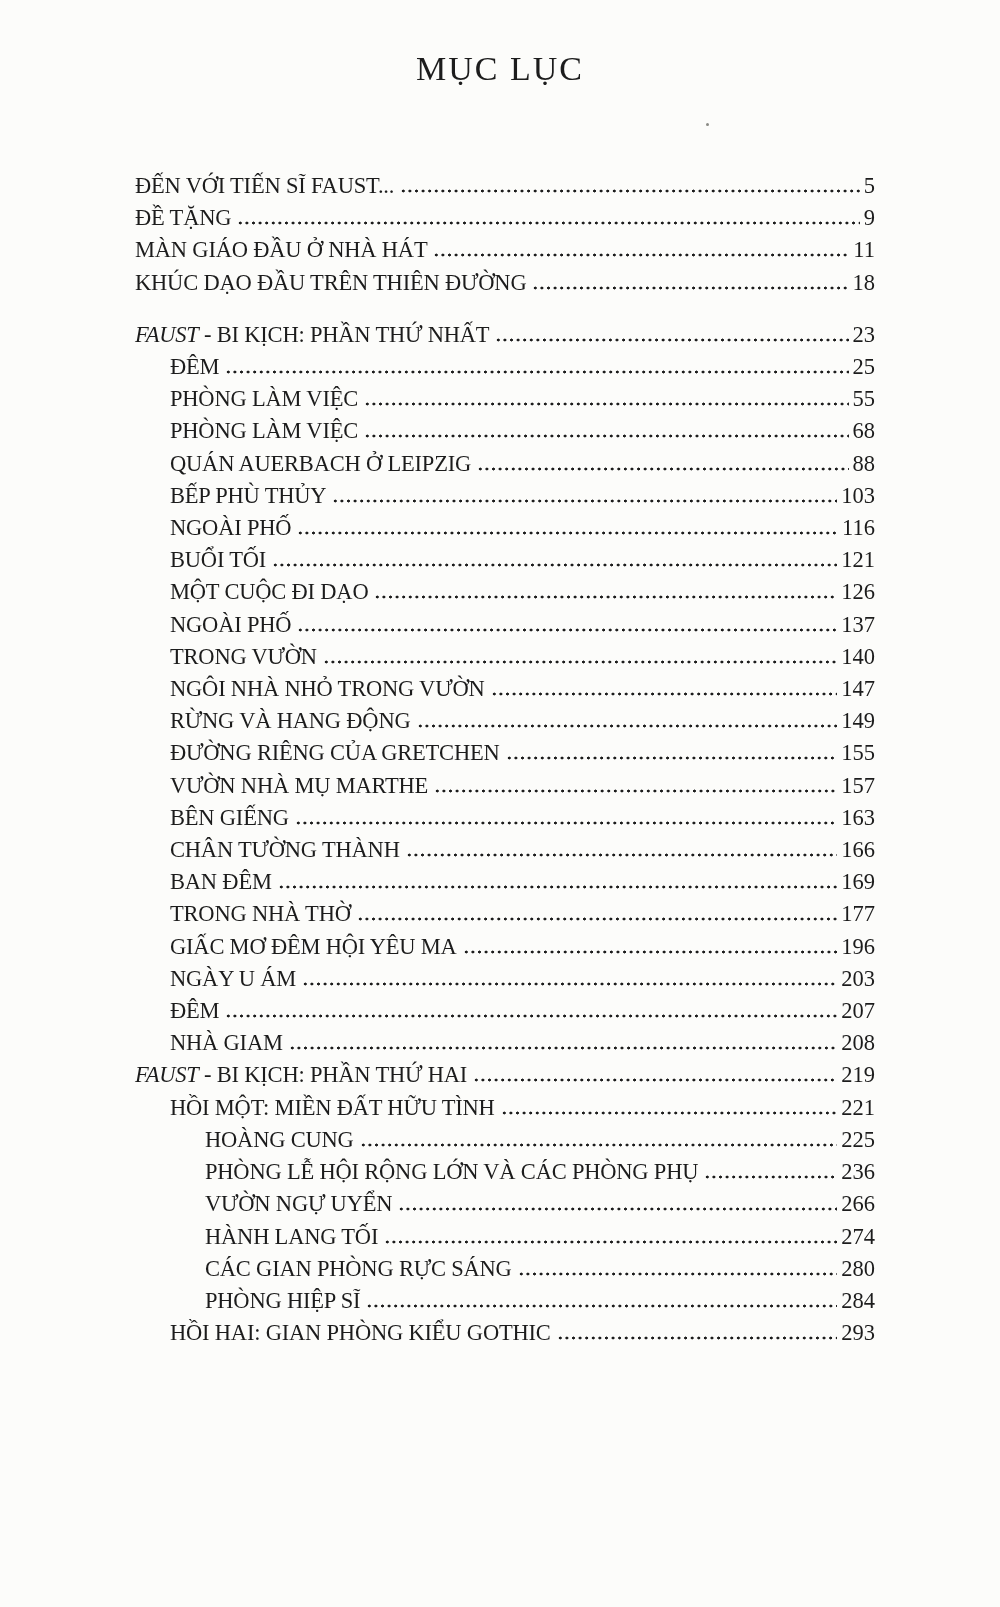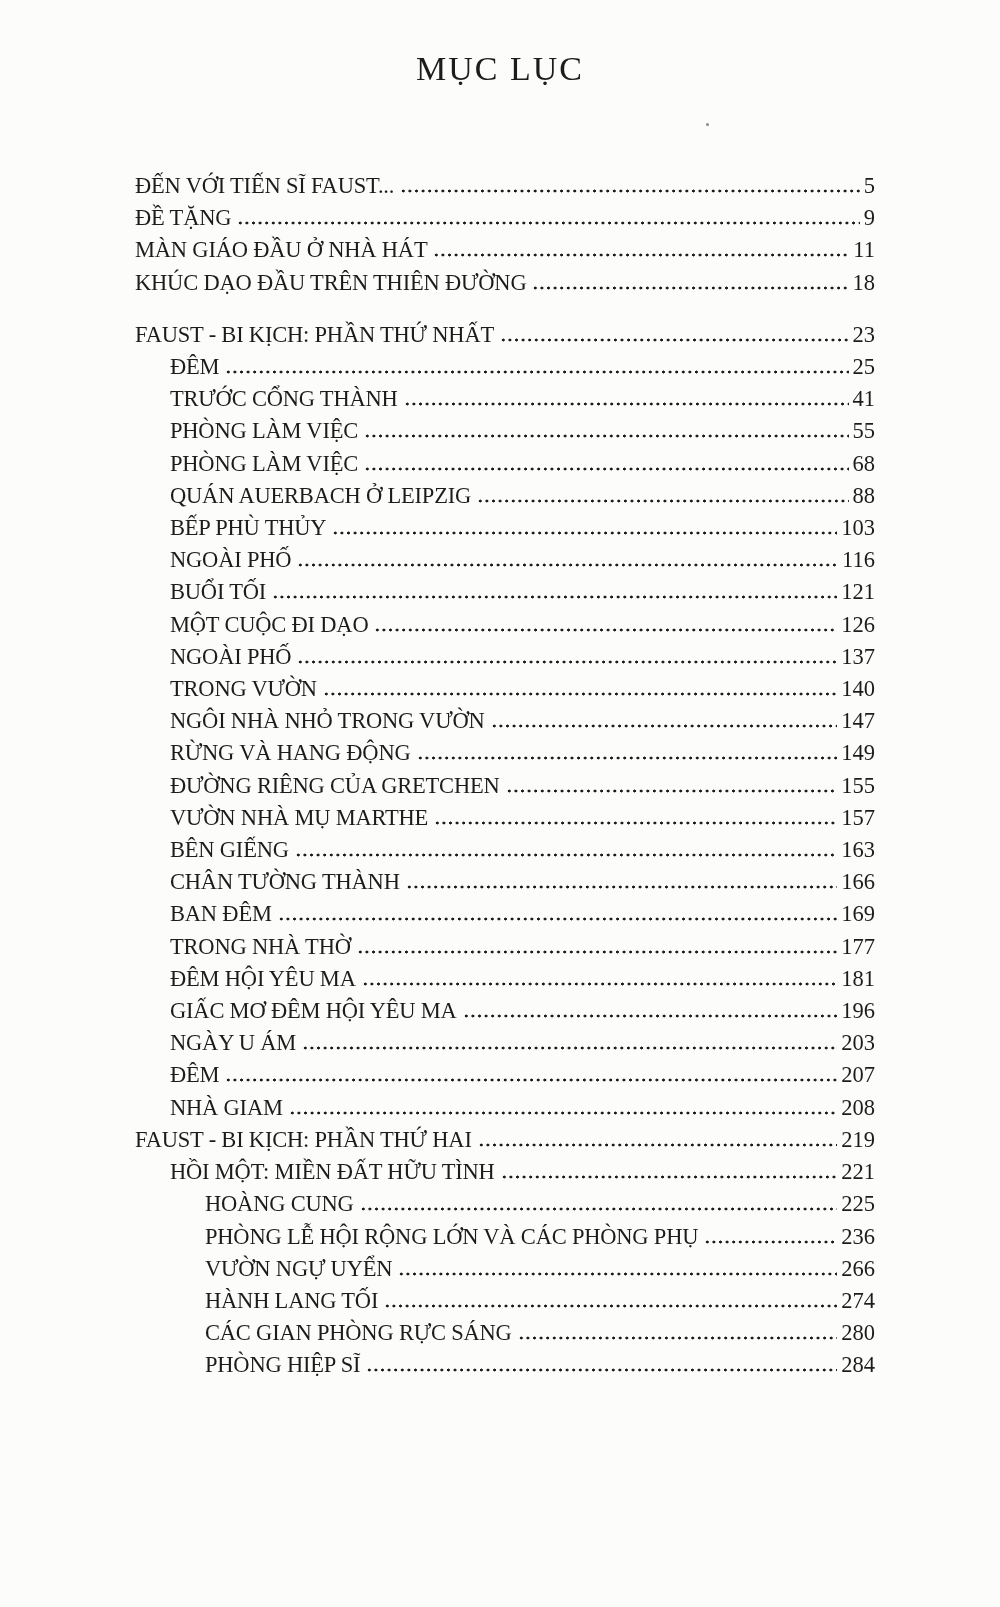--- a/index.html
+++ b/index.html
@@ -37,20 +37,21 @@
     display: flex;
     align-items: baseline;
     white-space: nowrap;
   }
   .toc-row .label {
     font-size: 22.5px;
     line-height: 32.2px;
     letter-spacing: -0.2px;
   }
   .toc-row .label .italic {
+    font-style: italic;
     margin-top: 16px;
   }
   .toc-row .dots {
     flex: 1 1 auto;
     min-width: 10px;
     height: 4px;
     margin: 0 4px 0 6px;
     background-image: radial-gradient(circle at center, var(--ink) 1.3px, transparent 1.7px);
     background-size: 6.6px 4px;
     background-repeat: repeat-x;
@@ -102,25 +103,20 @@
         <span class="label"><span class="italic">FAUST</span> - BI KỊCH: PHẦN THỨ NHẤT</span>
         <span class="dots"></span>
         <span class="page-num">23</span>
       </div>
       <div class="toc-row level-1">
         <span class="label">ĐÊM</span>
         <span class="dots"></span>
         <span class="page-num">25</span>
       </div>
       <div class="toc-row level-1">
-        <span class="label">TRƯỚC CỔNG THÀNH</span>
-        <span class="dots"></span>
-        <span class="page-num">41</span>
-      </div>
-      <div class="toc-row level-1">
         <span class="label">PHÒNG LÀM VIỆC</span>
         <span class="dots"></span>
         <span class="page-num">55</span>
       </div>
       <div class="toc-row level-1">
         <span class="label">PHÒNG LÀM VIỆC</span>
         <span class="dots"></span>
         <span class="page-num">68</span>
       </div>
       <div class="toc-row level-1">
@@ -192,25 +188,20 @@
         <span class="label">BAN ĐÊM</span>
         <span class="dots"></span>
         <span class="page-num">169</span>
       </div>
       <div class="toc-row level-1">
         <span class="label">TRONG NHÀ THỜ</span>
         <span class="dots"></span>
         <span class="page-num">177</span>
       </div>
       <div class="toc-row level-1">
-        <span class="label">ĐÊM HỘI YÊU MA</span>
-        <span class="dots"></span>
-        <span class="page-num">181</span>
-      </div>
-      <div class="toc-row level-1">
         <span class="label">GIẤC MƠ ĐÊM HỘI YÊU MA</span>
         <span class="dots"></span>
         <span class="page-num">196</span>
       </div>
       <div class="toc-row level-1">
         <span class="label">NGÀY U ÁM</span>
         <span class="dots"></span>
         <span class="page-num">203</span>
       </div>
       <div class="toc-row level-1">
@@ -255,17 +246,22 @@
       </div>
       <div class="toc-row level-2">
         <span class="label">CÁC GIAN PHÒNG RỰC SÁNG</span>
         <span class="dots"></span>
         <span class="page-num">280</span>
       </div>
       <div class="toc-row level-2">
         <span class="label">PHÒNG HIỆP SĨ</span>
         <span class="dots"></span>
         <span class="page-num">284</span>
+      </div>
+      <div class="toc-row level-1">
+        <span class="label">HỒI HAI: GIAN PHÒNG KIỂU GOTHIC</span>
+        <span class="dots"></span>
+        <span class="page-num">293</span>
       </div>
     </div>
 
   <div class="speck" style="left:706px; top:71px; width:3px; height:3px;"></div>
 </div>
 
 </body></html>

